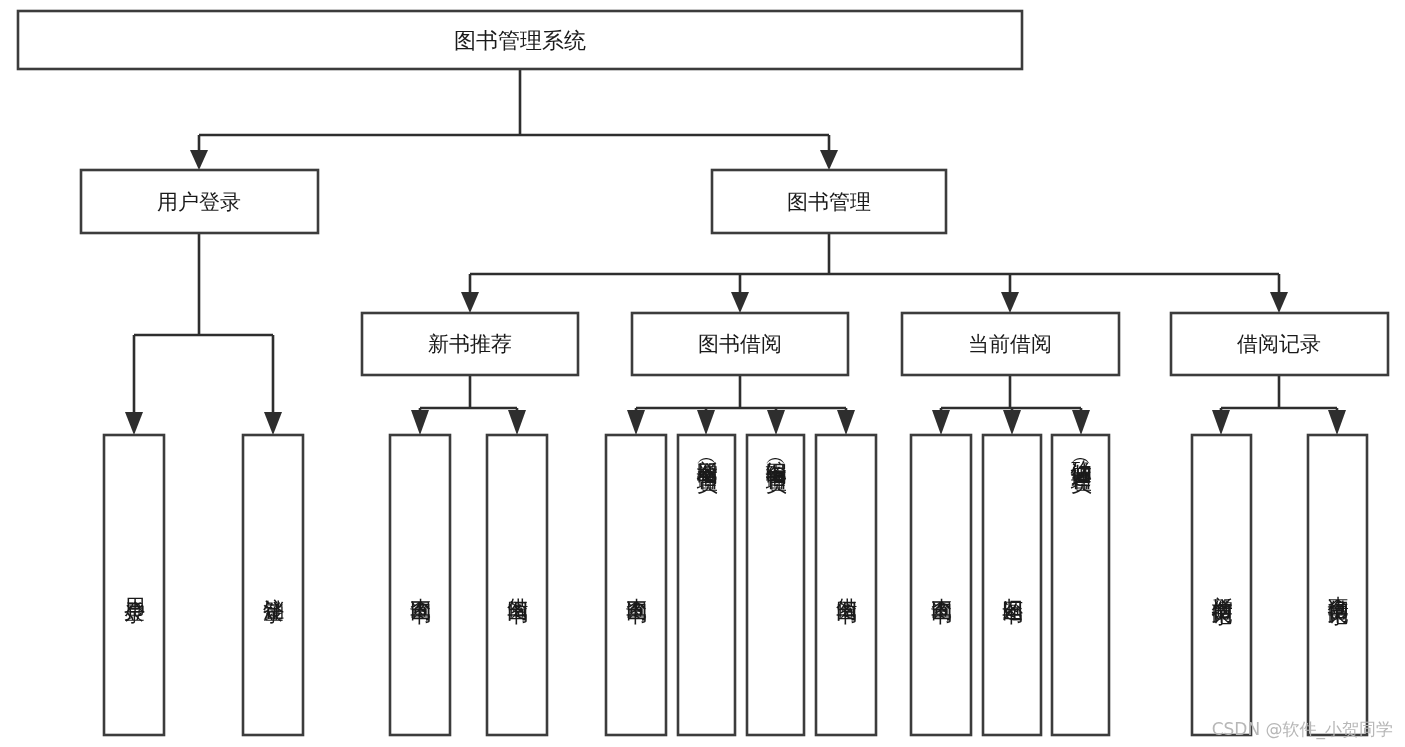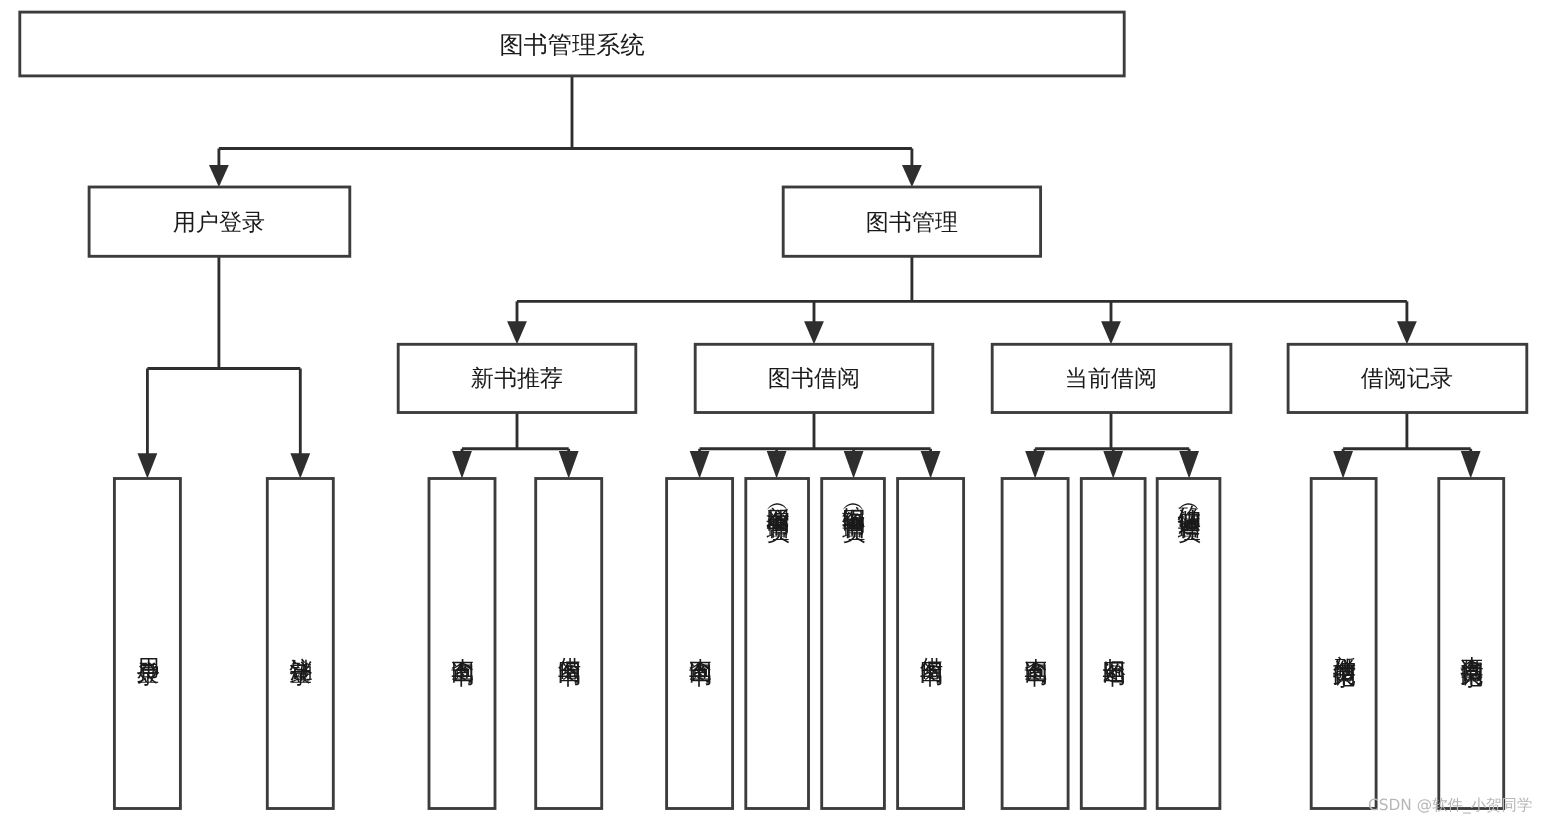--- a/index.html
+++ b/index.html
@@ -69,21 +69,21 @@
     letter-spacing: 2px;
     color: #1a1a1a;
     white-space: nowrap;
     text-align: center;
   }
   .watermark {
     position: absolute;
     right: 12px;
     bottom: 6px;
     font-family: "DejaVu Sans", "Liberation Sans", sans-serif;
-    font-size: 14px;
+    font-size: 17px;
     color: #b7b7b7;
     white-space: nowrap;
     user-select: none;
   }
 </style>
 </head>
 <body>
 
 <div id="diagram-root">
 

